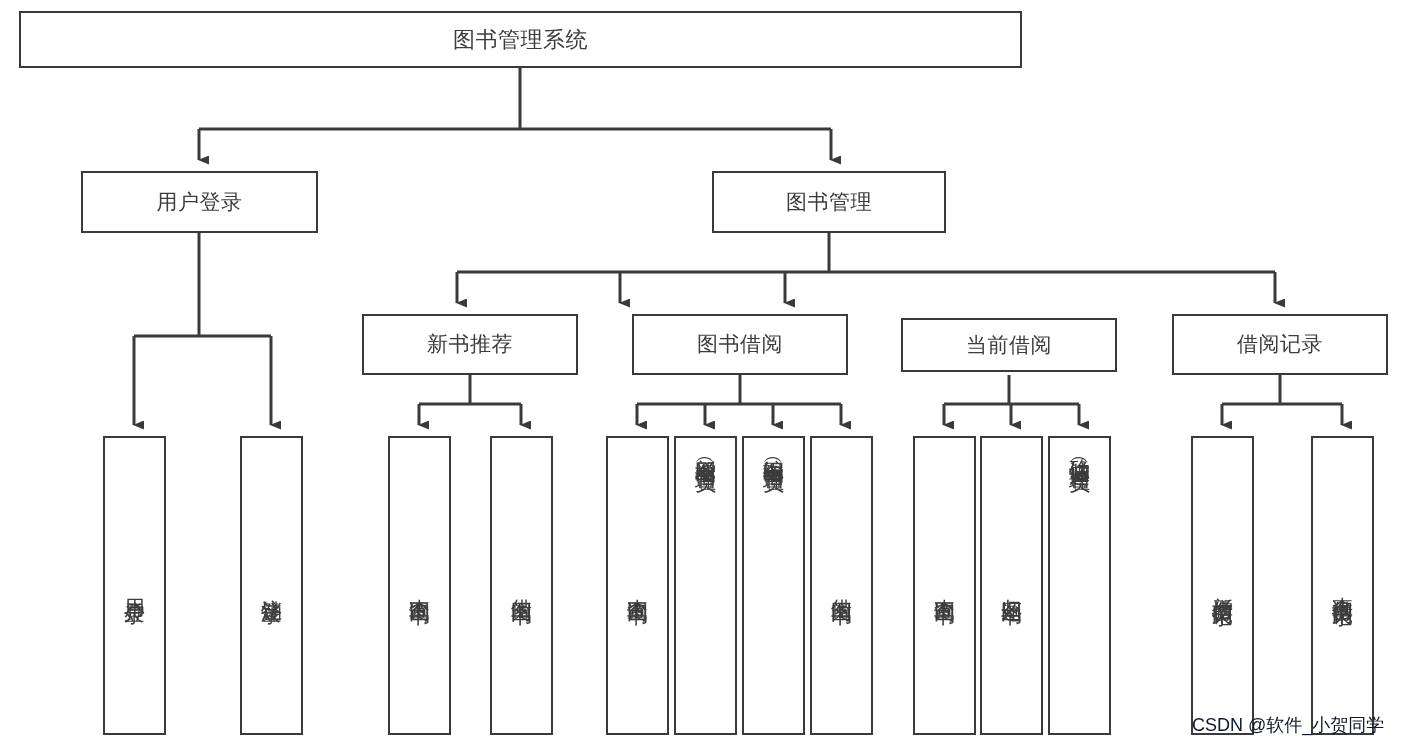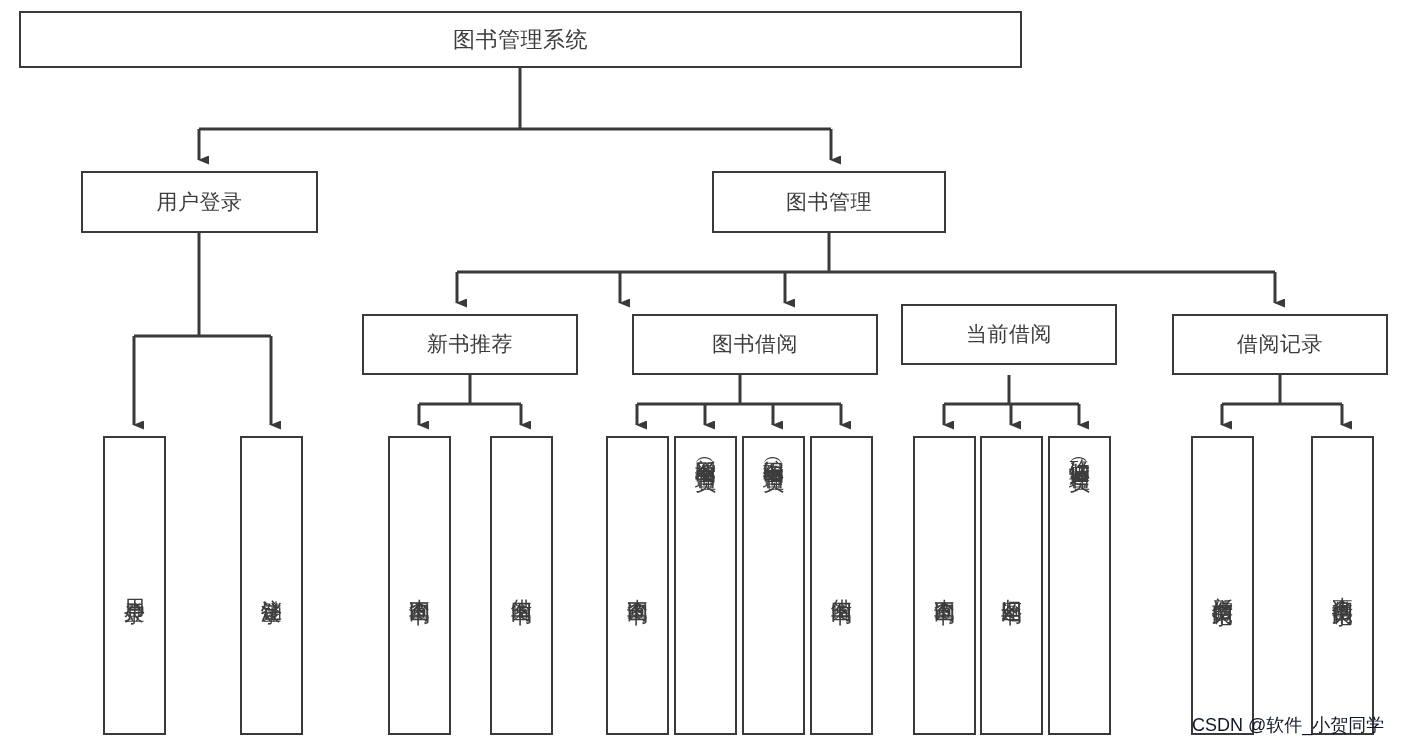--- a/index.html
+++ b/index.html
@@ -153,25 +153,25 @@
   </div>
 
   <div class="node horiz" style="left:362px; top:314px; width:216px; height:61px;">
     <span class="node-label">新书推荐</span>
   </div>
 
   <div class="node horiz" style="left:712px; top:171px; width:234px; height:62px;">
     <span class="node-label">图书管理</span>
   </div>
 
-  <div class="node horiz" style="left:632px; top:314px; width:246px; height:61px;">
+  <div class="node horiz" style="left:632px; top:314px; width:216px; height:61px;">
     <span class="node-label">图书借阅</span>
   </div>
 
-  <div class="node horiz" style="left:901px; top:304px; width:216px; height:61px;">
+  <div class="node horiz" style="left:901px; top:318px; width:216px; height:54px;">
     <span class="node-label">当前借阅</span>
   </div>
 
   <div class="node horiz" style="left:1172px; top:314px; width:216px; height:61px;">
     <span class="node-label">借阅记录</span>
   </div>
 
   <div class="node vert centered" style="left:103px; top:436px; width:63px; height:299px;">
     <span class="node-label">用户登录</span>
   </div>

